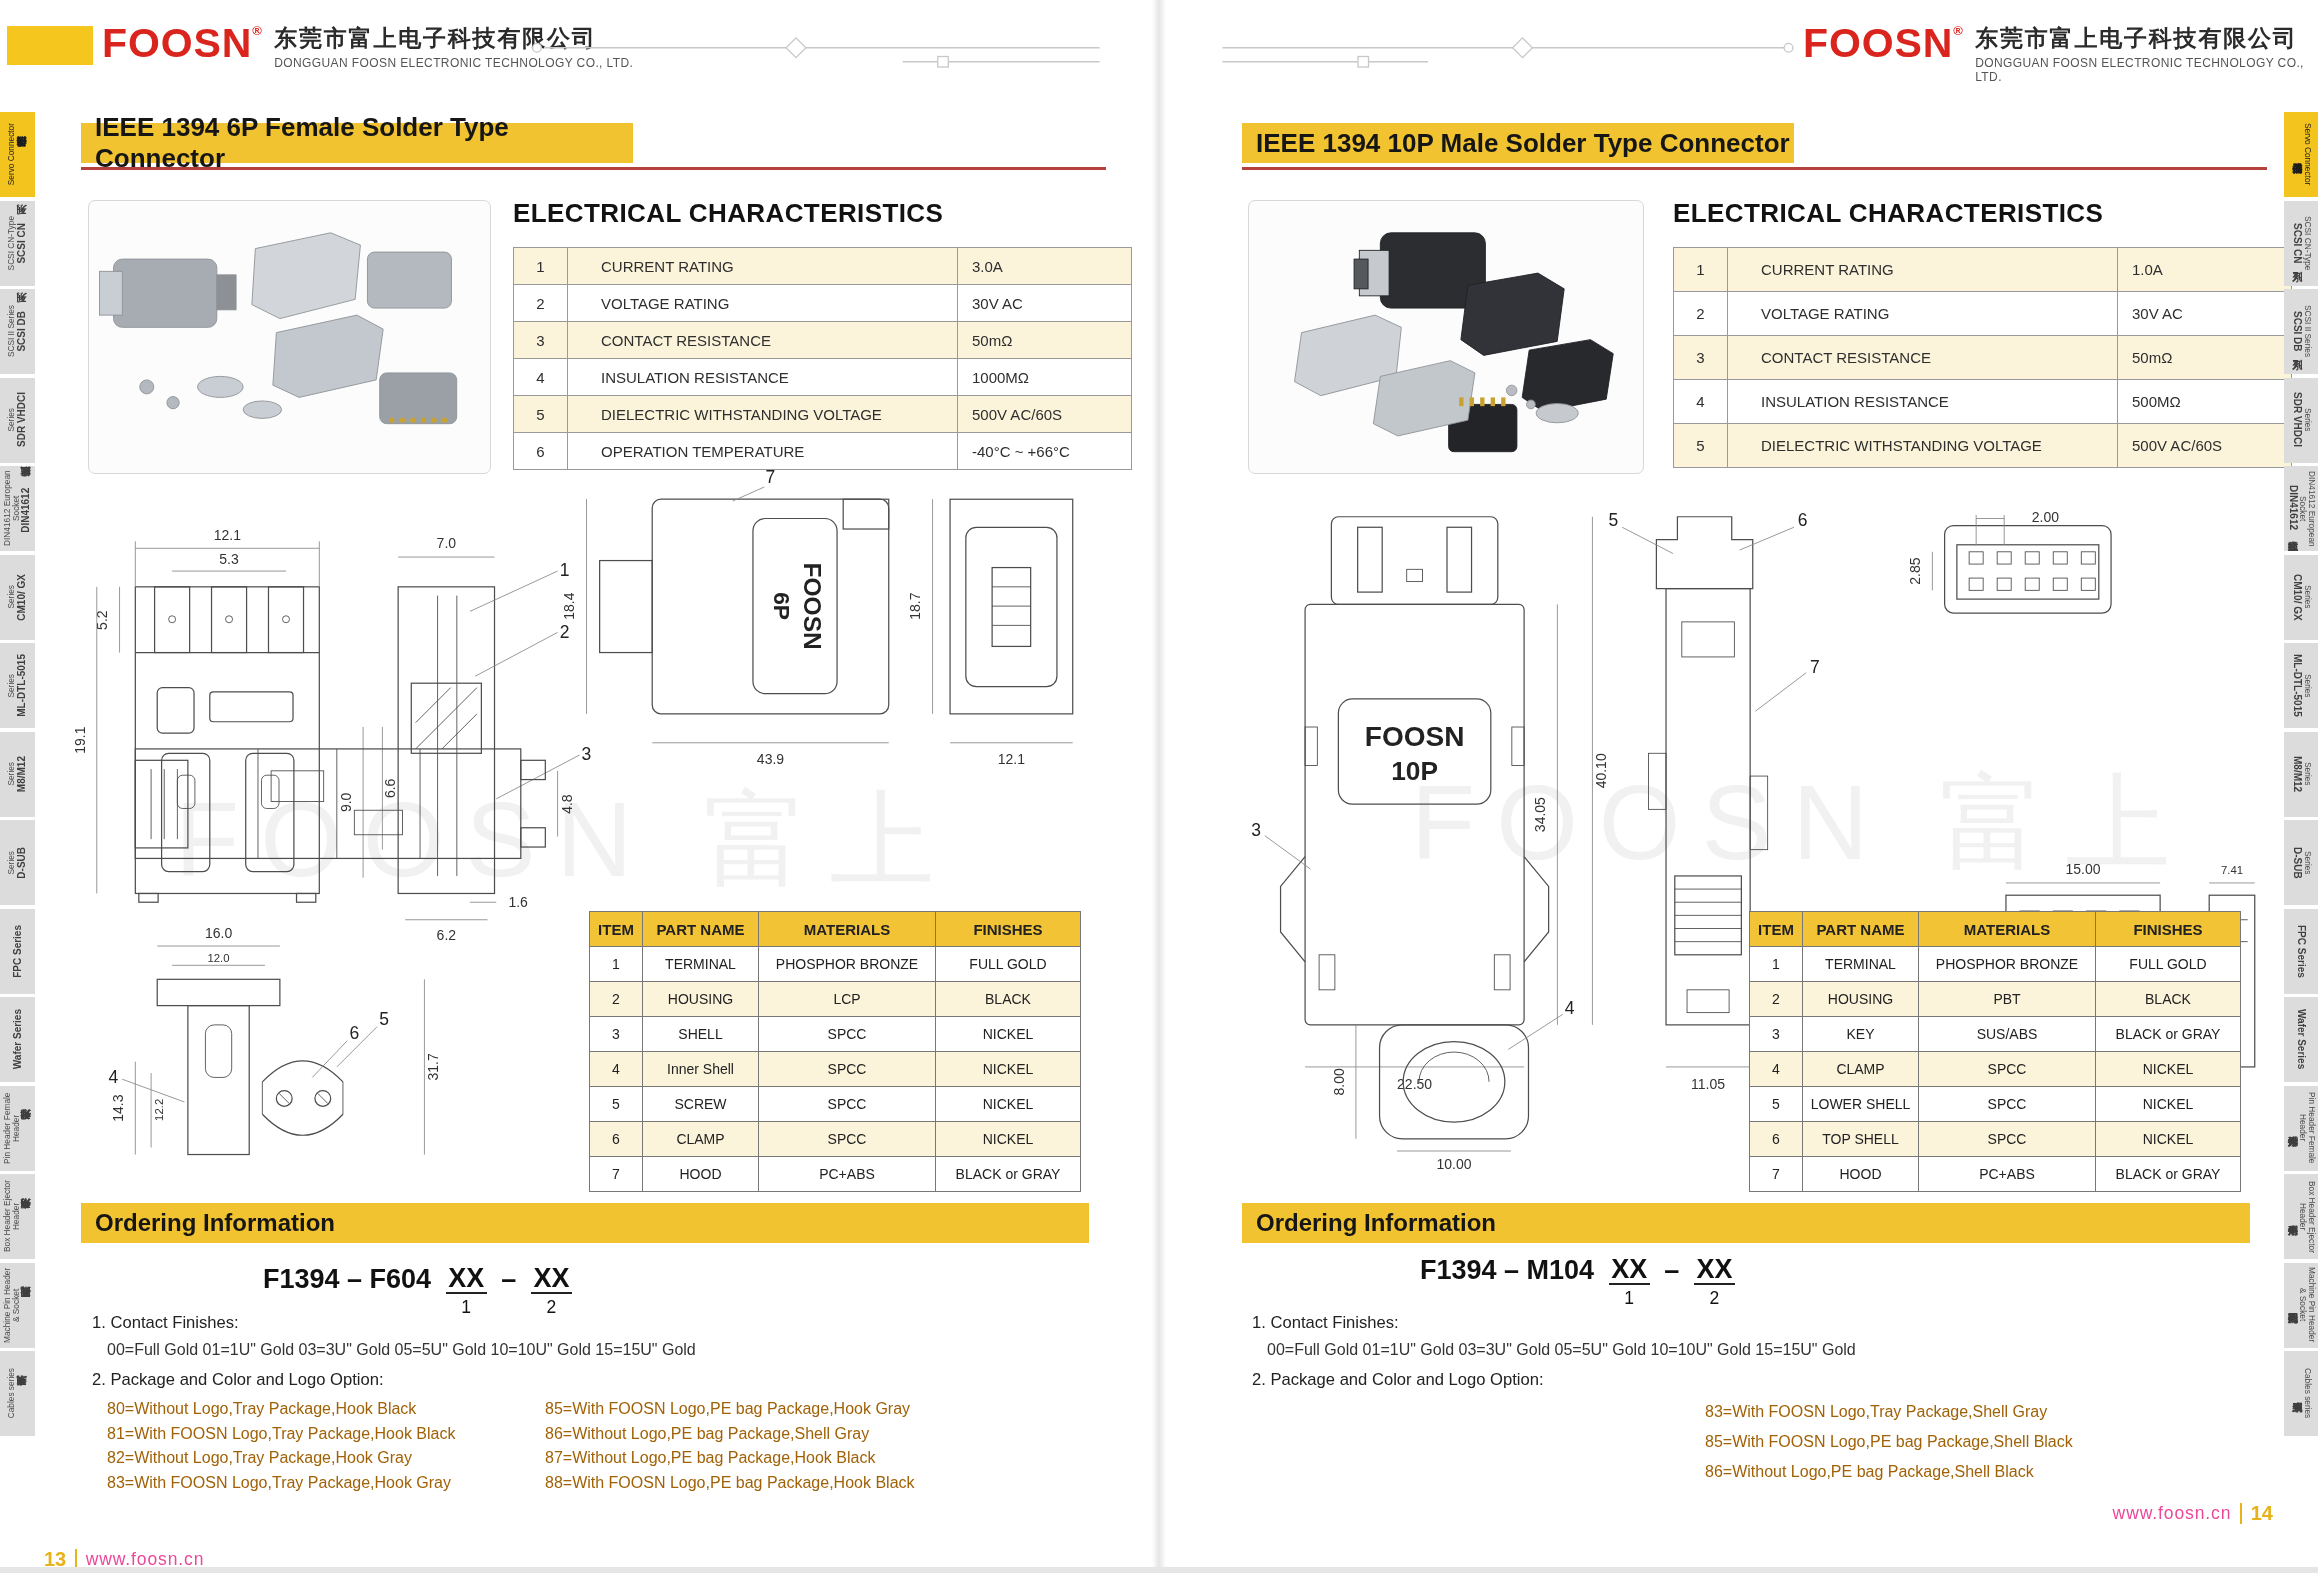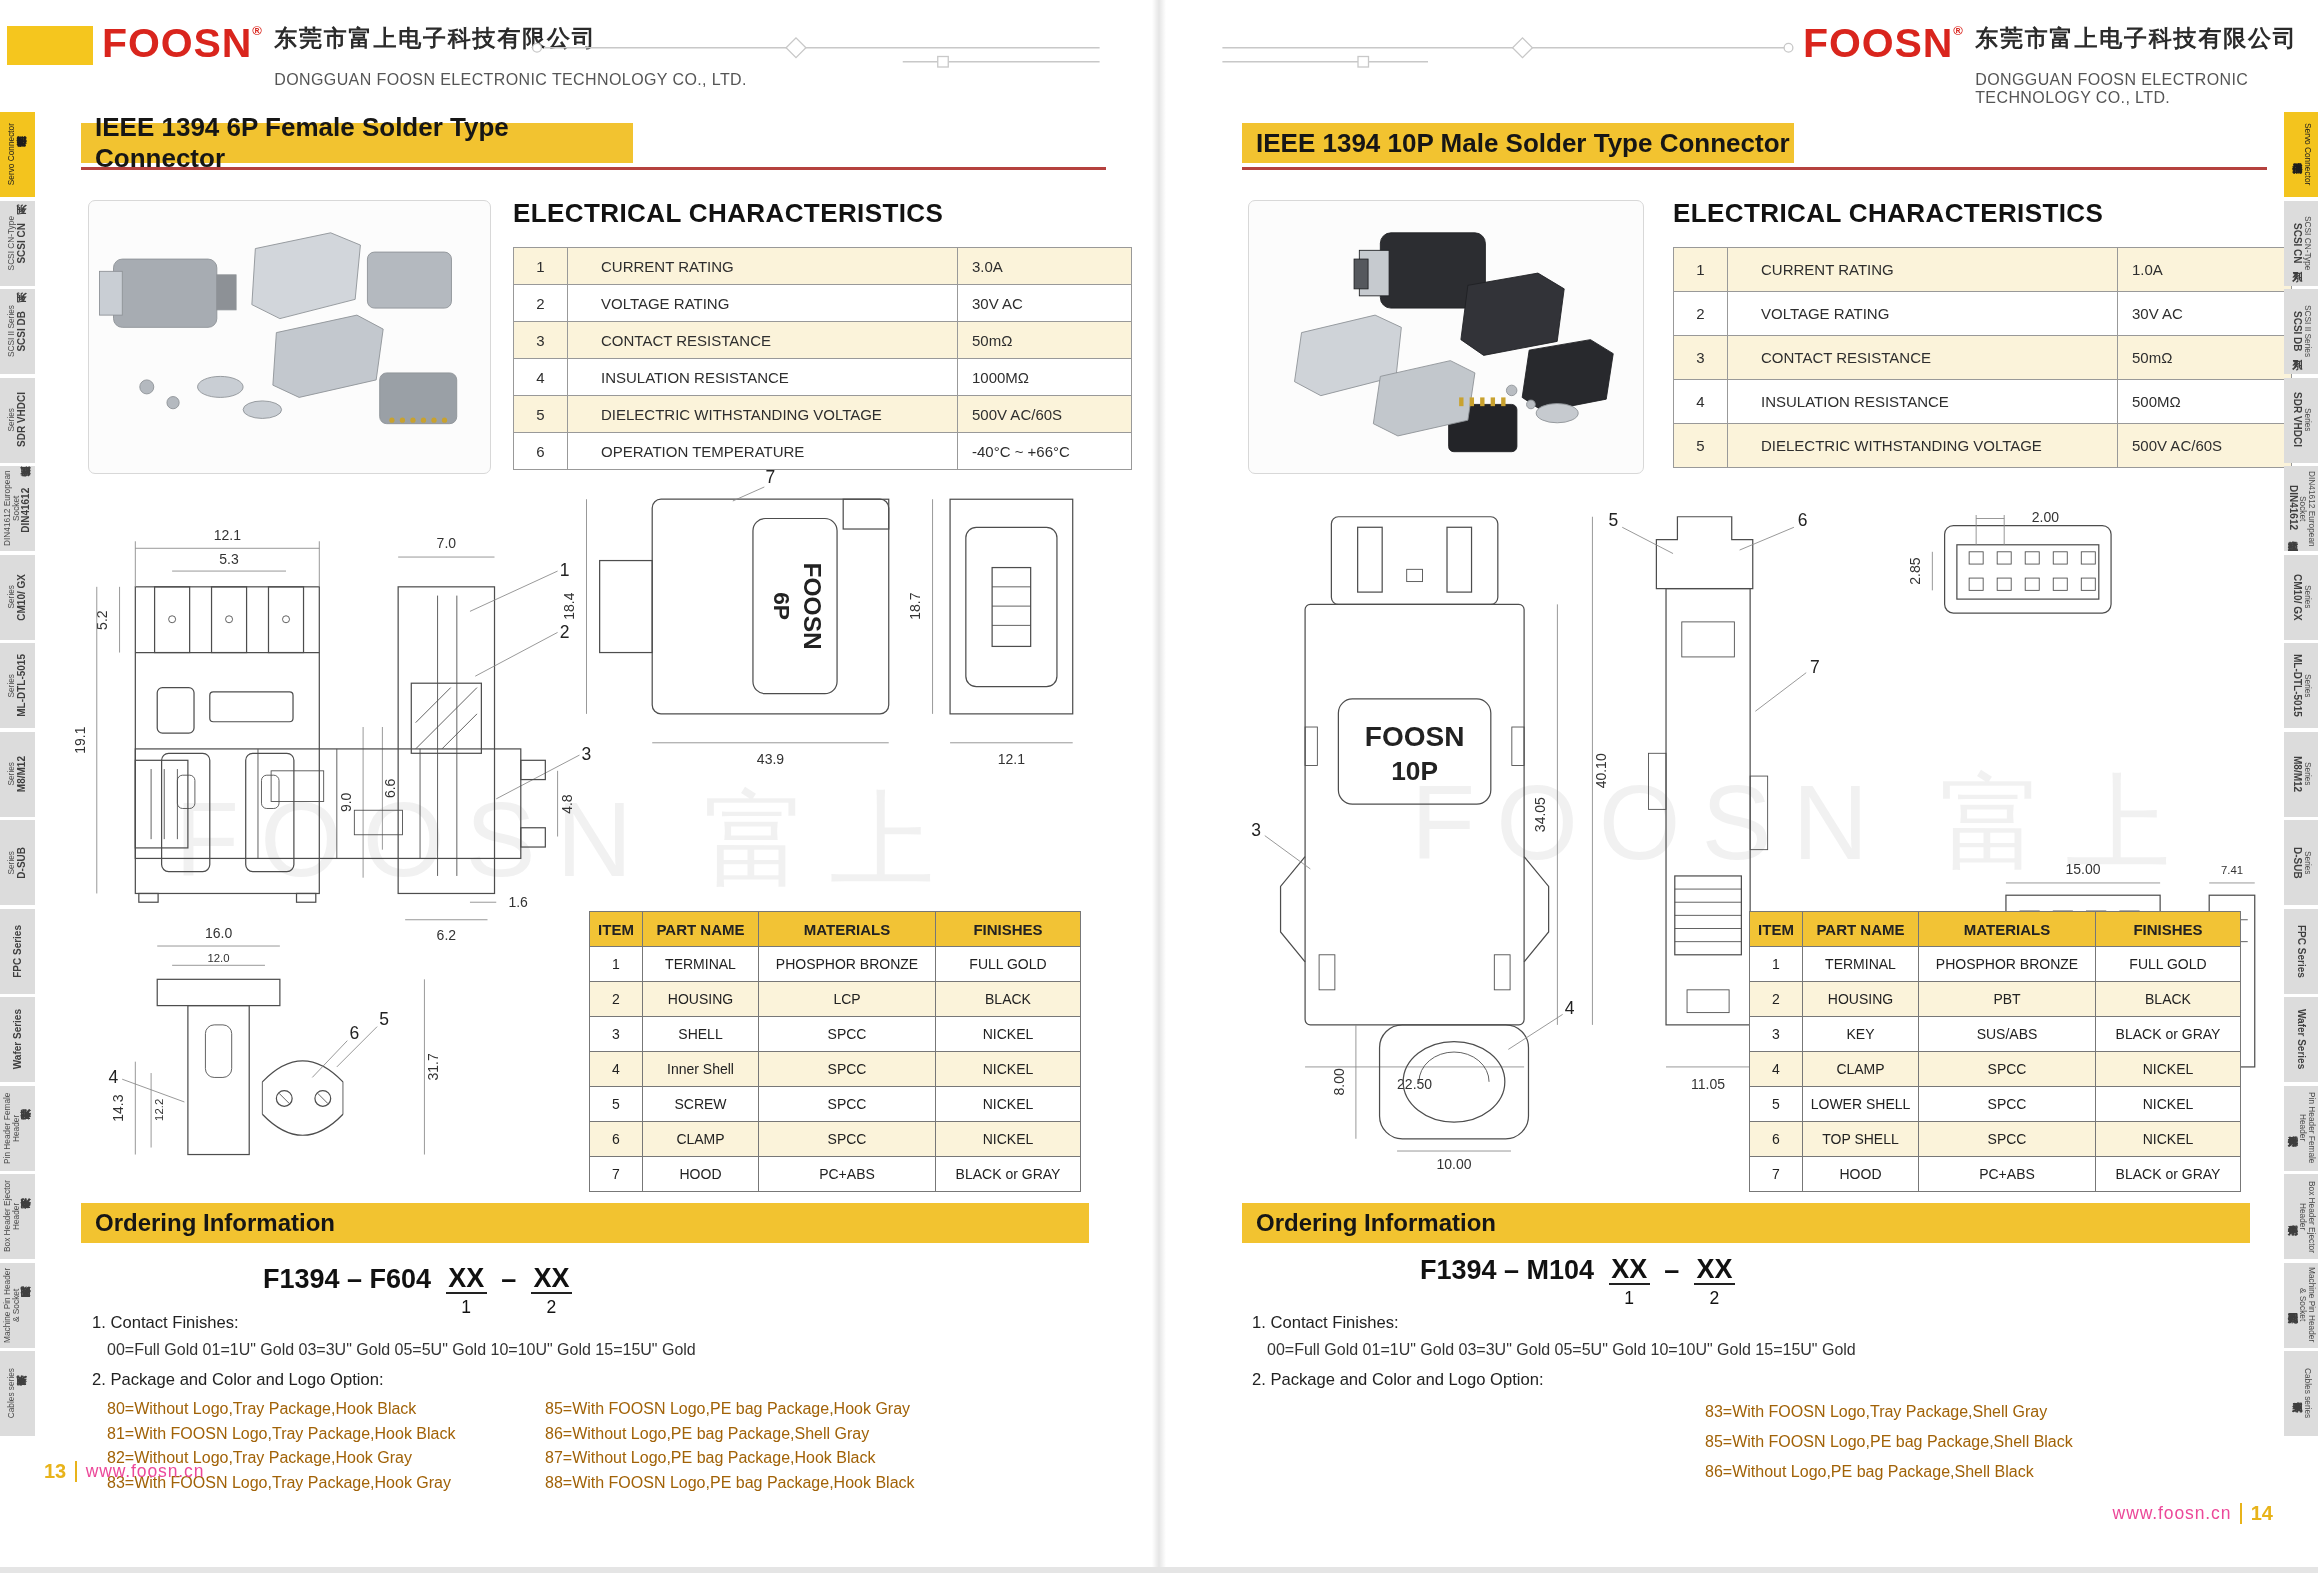--- a/index.html
+++ b/index.html
@@ -8,21 +8,21 @@
     background:#ffffff; font-family:"Liberation Sans","DejaVu Sans",sans-serif;
     color:#222;
   }
   
   .chip { position:absolute; background:#F5C61E; }
   .logo { position:absolute; display:flex; align-items:flex-start; }
   .brand { font-size:41px; font-weight:bold; color:#D9251D; letter-spacing:0.9px; line-height:1; }
   .reg { font-size:13px; color:#D9251D; vertical-align:top; font-weight:bold; }
   .company { margin-left:12.3px; padding-top:1.8px; }
   .company .cn { font-size:23px; font-weight:bold; color:#2b2b2b; letter-spacing:1.8px; line-height:1.15; }
-  .company .en { font-size:16px; color:#555; letter-spacing:0.4px; margin-top:20px; }
+  .company .en { font-size:12px; color:#555; letter-spacing:0.4px; margin-top:5px; }
   .deco { position:absolute; }
   .deco line { stroke:#c8c8c8; stroke-width:1.5; }
   .deco .nd { stroke:#c8c8c8; stroke-width:1.5; fill:#ffffff; }
   
   .bar { position:absolute; height:40px; background:#F2C330; color:#161616; font-weight:bold;
          display:flex; align-items:center; padding-left:14px; box-sizing:border-box; }
   .title-bar { font-size:26px; }
   .ord-bar { font-size:24px; }
   .redline { position:absolute; height:2.6px; background:#B5413E; }
   .elec-h { position:absolute; font-size:26px; font-weight:bold; color:#121212; letter-spacing:0.4px; }
@@ -649,21 +649,21 @@
   </div>
   <div class="ord-title" style="left:1252px;top:1313px;">1. Contact Finishes:</div>
   <div class="ord-line" style="left:1267px;top:1341px;">00=Full Gold   01=1U" Gold   03=3U" Gold   05=5U" Gold   10=10U" Gold   15=15U" Gold</div>
   <div class="ord-title" style="left:1252px;top:1370px;">2. Package and Color and Logo Option:</div>
   <div class="pkg-col" style="left:1705px;top:1397px;line-height:30px;">
     <div>83=With FOOSN Logo,Tray Package,Shell Gray</div>
     <div>85=With FOOSN Logo,PE bag Package,Shell Black</div>
     <div>86=Without Logo,PE bag Package,Shell Black</div>
   </div>
 
-  <div class="footer" style="left:44px;top:1460px;justify-content:flex-end;">
+  <div class="footer" style="left:44px;top:1548px;justify-content:flex-end;">
     <span class="pgnum">13</span>
     <span class="fdiv"></span>
     <span class="site">www.foosn.cn</span>
   </div>
   <div class="footer" style="right:46px;top:1502px;">
     <span class="site">www.foosn.cn</span>
     <span class="fdiv"></span>
     <span class="pgnum">14</span>
   </div>
 

